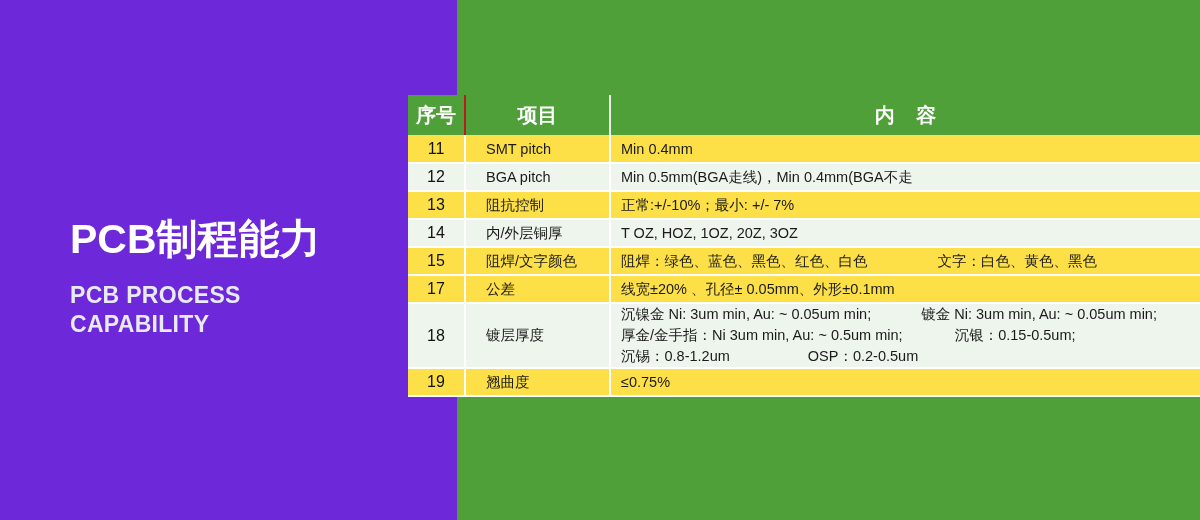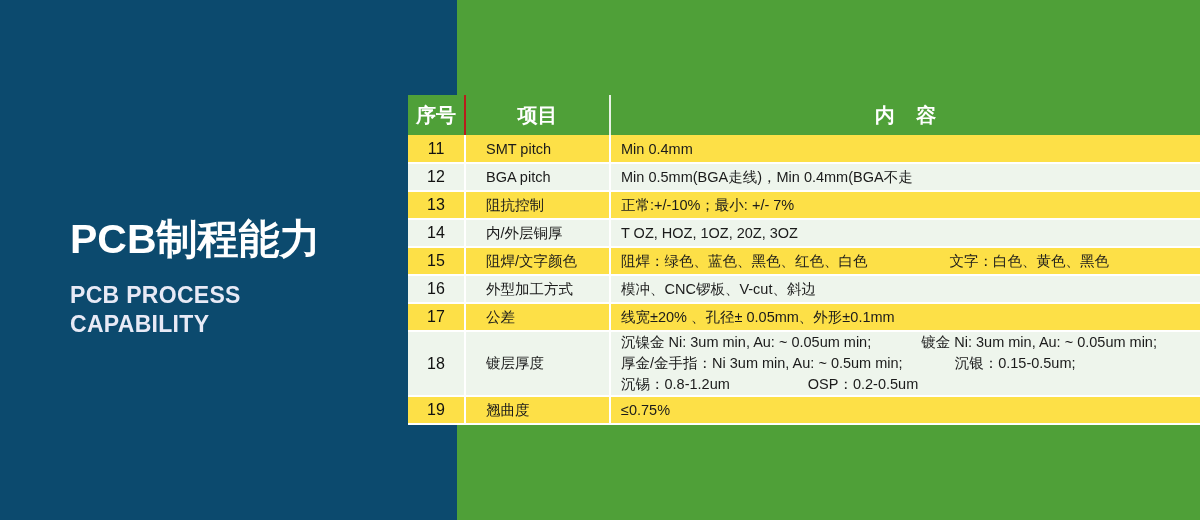--- a/index.html
+++ b/index.html
@@ -6,21 +6,21 @@
   html,body { width:1200px; height:520px; overflow:hidden; }
   body {
     font-family:"Liberation Sans","DejaVu Sans",sans-serif;
     background:#4fa038;
   }
   .stage { position:relative; width:1200px; height:520px; }
 
   
   .left-panel {
     position:absolute; left:0; top:0; width:457px; height:520px;
-    background:#0c4a6e;
+    background:#6d28d9;
   }
   .title-block { position:absolute; left:70px; top:218px; width:330px; }
   .title-cn {
     color:#ffffff; font-size:41px; font-weight:bold;
     letter-spacing:0px; line-height:1.05; white-space:nowrap;
   }
   .title-en {
     color:#e8eaf6; font-size:23px; font-weight:bold;
     line-height:1.28; margin-top:20px; letter-spacing:0.3px;
   }
@@ -64,21 +64,21 @@
     text-align:left; padding-left:20px;
     border-right:2px solid #ffffff;
     white-space:nowrap;
   }
   td.c-cont {
     text-align:left; padding-left:10px;
   }
   tbody tr { height:28px; }
   tbody tr.tall { height:58px; }
 
-  .cont-row { display:flex; align-items:flex-start;gap:12px; }
+  .cont-row { display:flex; align-items:flex-start; }
   .cont-a { white-space:nowrap; }
   .cont-b { white-space:nowrap; margin-left:70px; }
   .ml-lines { line-height:1.45; }
   .ml-lines .seg2 { margin-left:46px; }
   .ml-lines .seg3 { margin-left:48px;text-align:center; }
   .ml-lines .seg-txt { margin-left:74px; }
 </style>
 </head>
 <body>
 
@@ -138,25 +138,20 @@
           <td class="c-no">15</td>
           <td class="c-item">阻焊/文字颜色</td>
           <td class="c-cont">
             <div class="cont-row">
               <span class="cont-a">阻焊：绿色、蓝色、黑色、红色、白色</span>
               <span class="cont-b">文字：白色、黄色、黑色</span>
             </div>
           </td>
         </tr>
 
-        <tr class="even">
-          <td class="c-no">16</td>
-          <td class="c-item">外型加工方式</td>
-          <td class="c-cont">模冲、CNC锣板、V-cut、斜边</td>
-        </tr>
 
         <tr class="odd">
           <td class="c-no">17</td>
           <td class="c-item">公差</td>
           <td class="c-cont">线宽±20% 、孔径± 0.05mm、外形±0.1mm</td>
         </tr>
 
         <tr class="even tall">
           <td class="c-no">18</td>
           <td class="c-item">镀层厚度</td>

